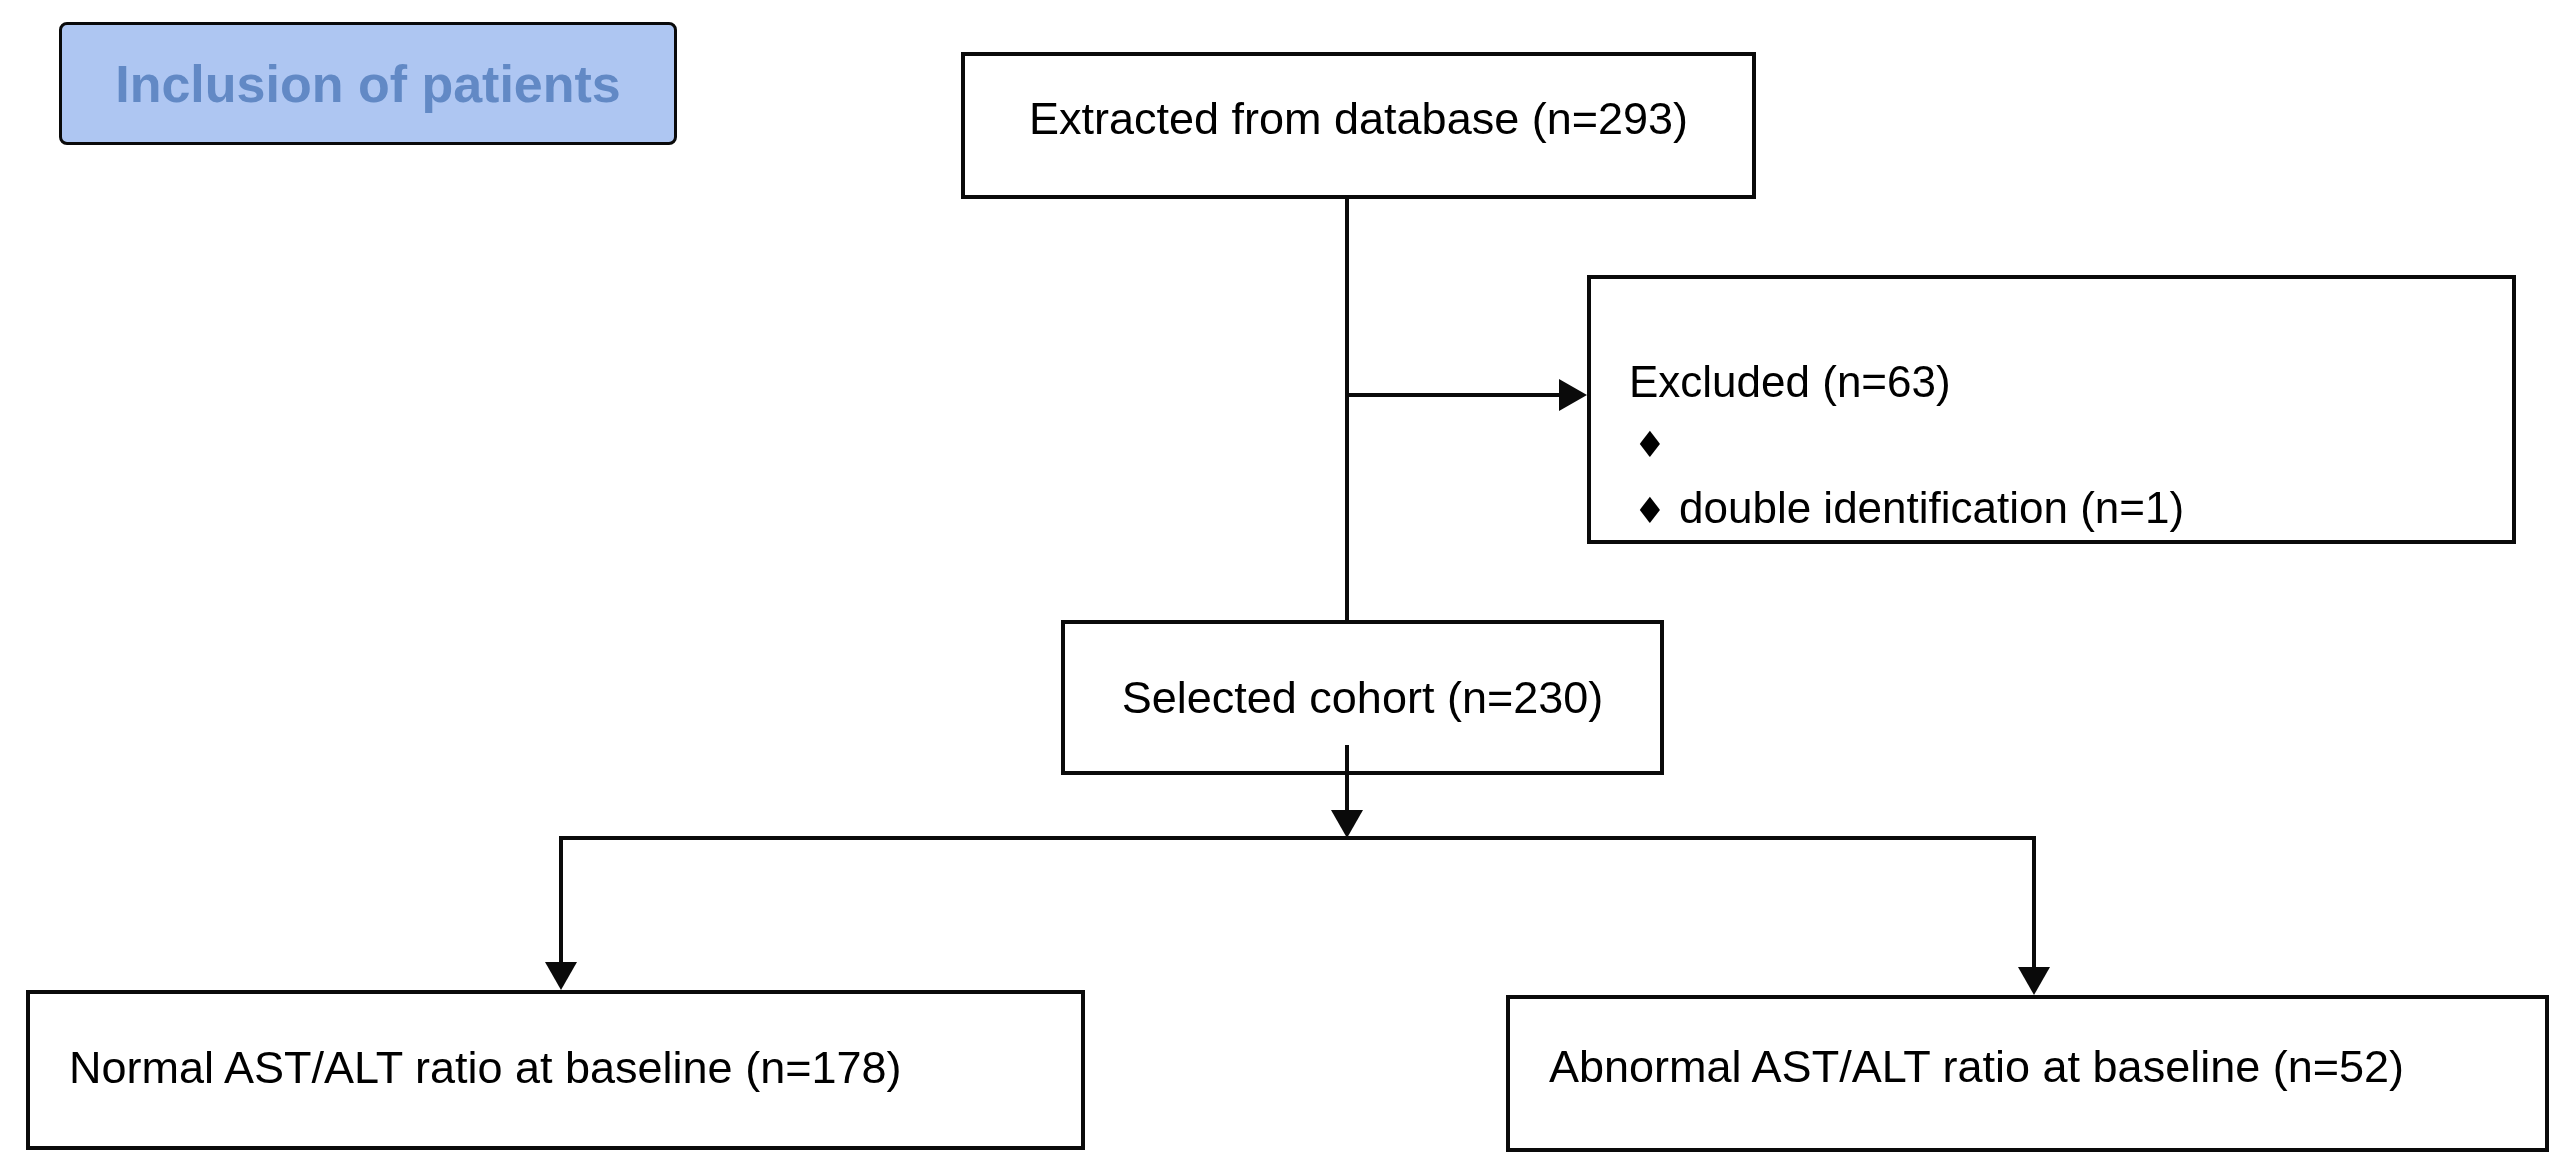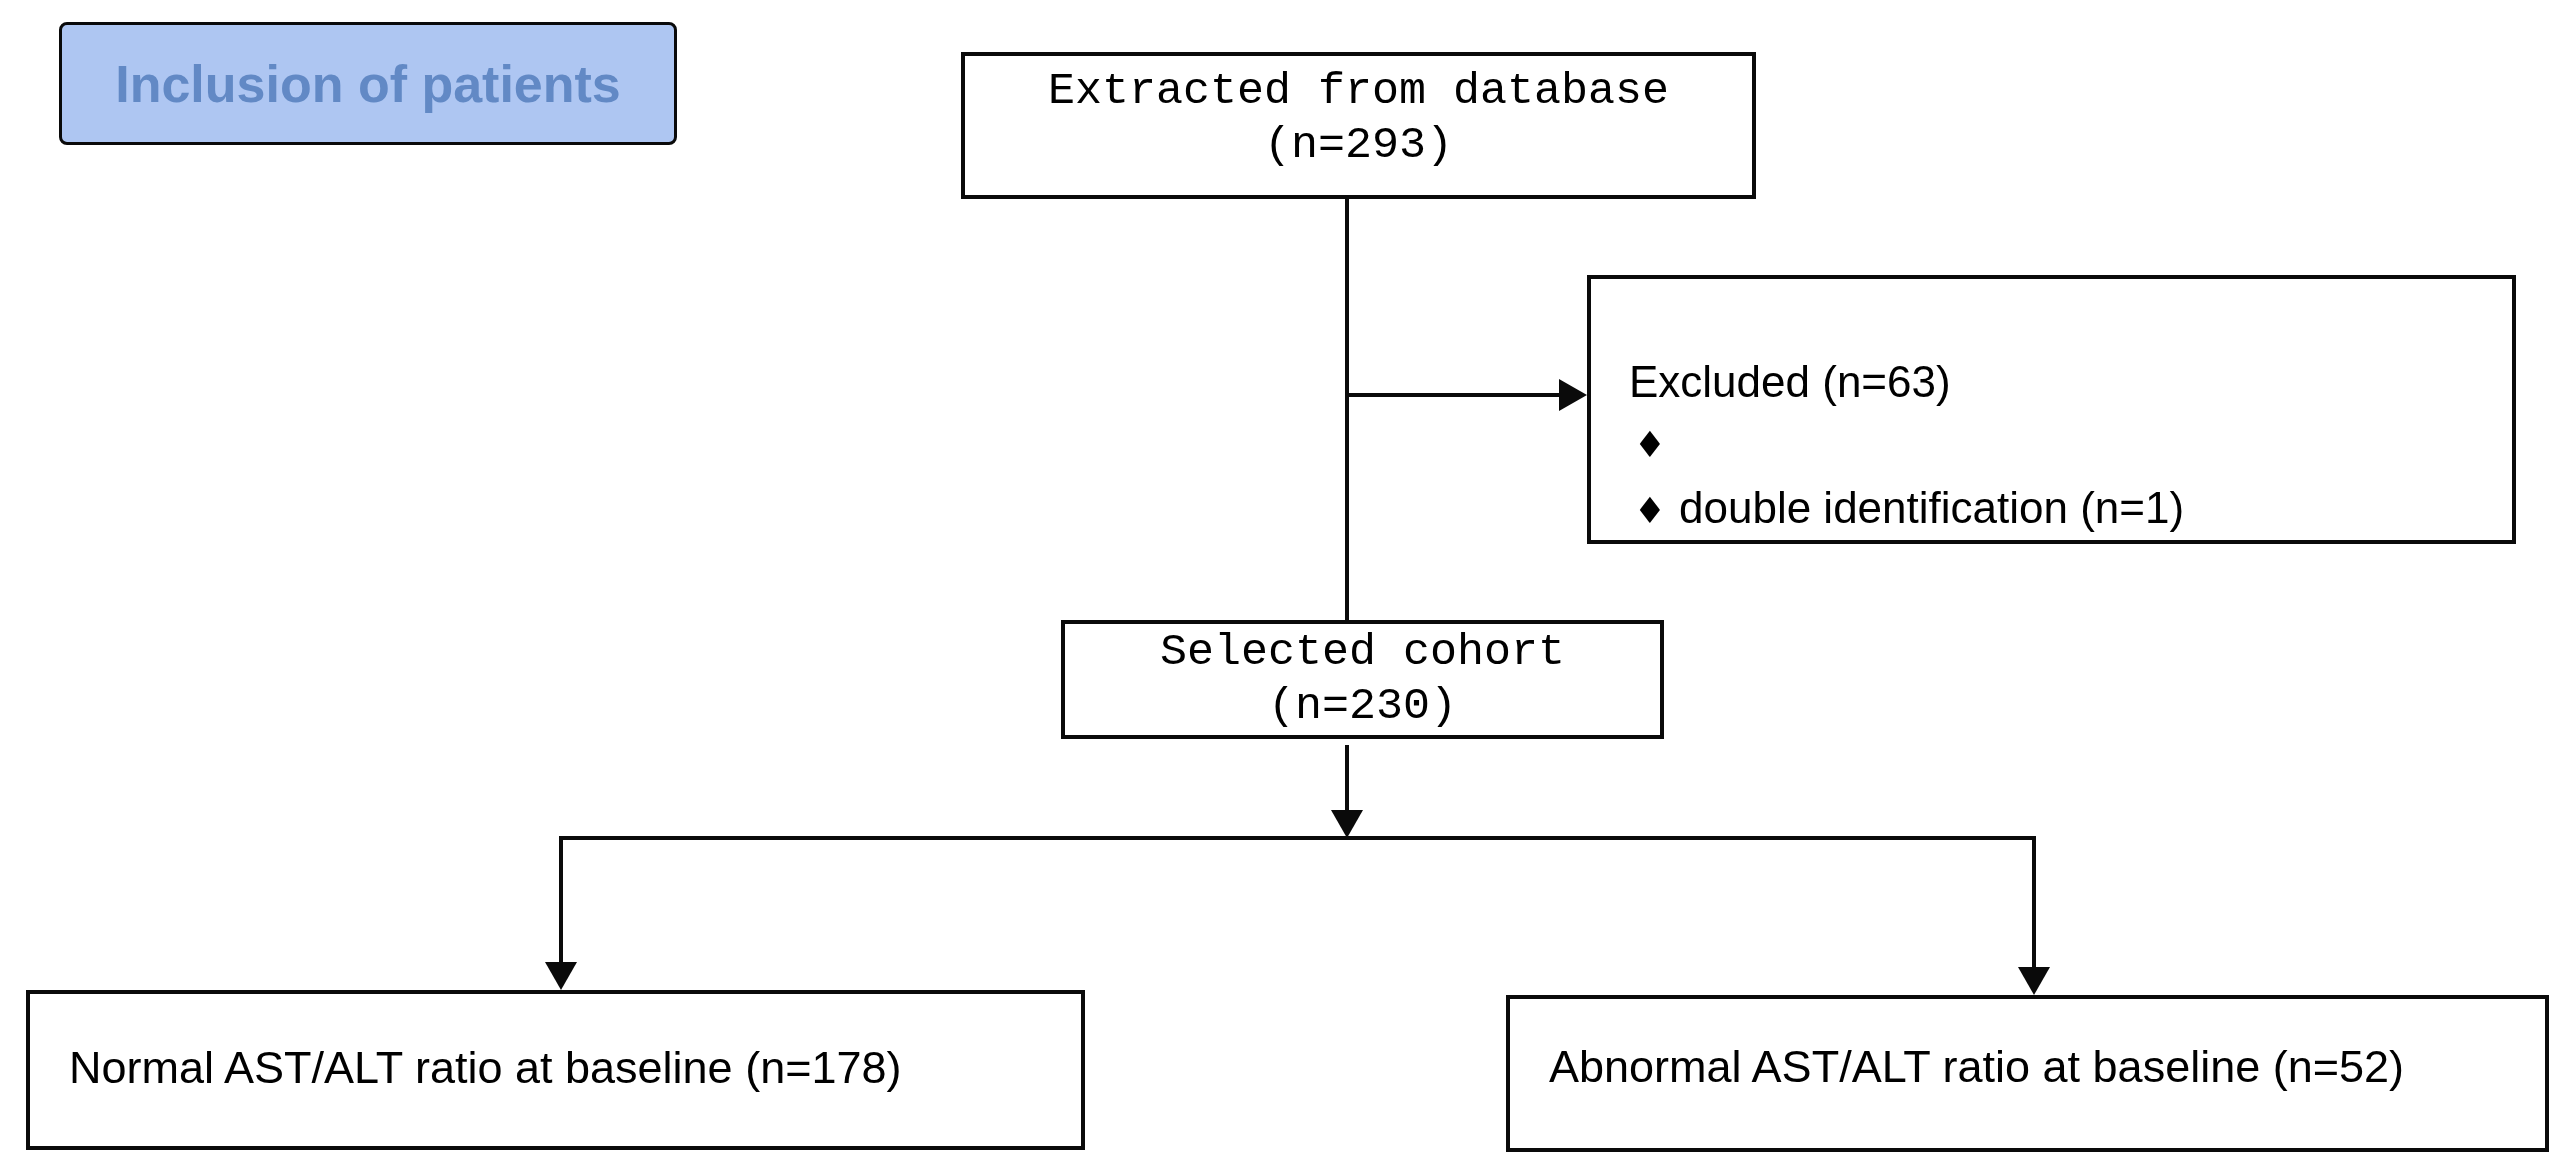--- a/index.html
+++ b/index.html
@@ -25,21 +25,20 @@
     box-sizing: border-box;
     font-size: 45px;
     line-height: 1.2;
     color: var(--text, #000000);
   }
   .box.center-text {
     display: flex;
     align-items: center;
     justify-content: center;
     text-align: center;
-    font-family: Liberation Mono, monospace;
   }
   .box.left-text {
     display: flex;
     align-items: center;
     justify-content: flex-start;
     text-align: left;
   }
 
   .title-box {
     position: absolute;
@@ -86,21 +85,21 @@
   .box-excluded .marker {
     display: inline-block;
     width: 50px;
     padding-left: 4.7px;
     box-sizing: border-box;
     font-size: 36px;
     font-family: "DejaVu Sans", "Liberation Sans", sans-serif;
   }
   .box-selected {
     left: 1061px; top: 620px;
-    width: 603px; height: 119px;
+    width: 603px; height: 155px;
   }
   .box-normal {
     left: 26px; top: 990px;
     width: 1059px; height: 160px;
     padding-left: 39px;
     padding-bottom: 4.7px;
   }
   .box-abnormal {
     left: 1506px; top: 995px;
     width: 1043px; height: 157px;

